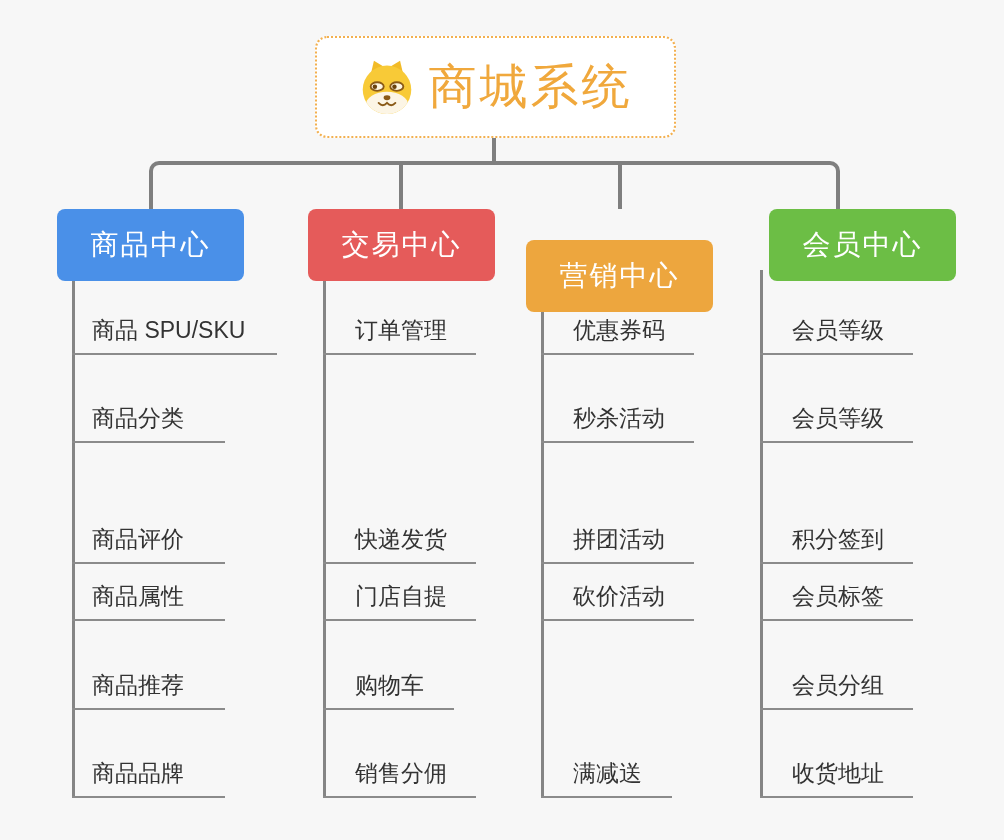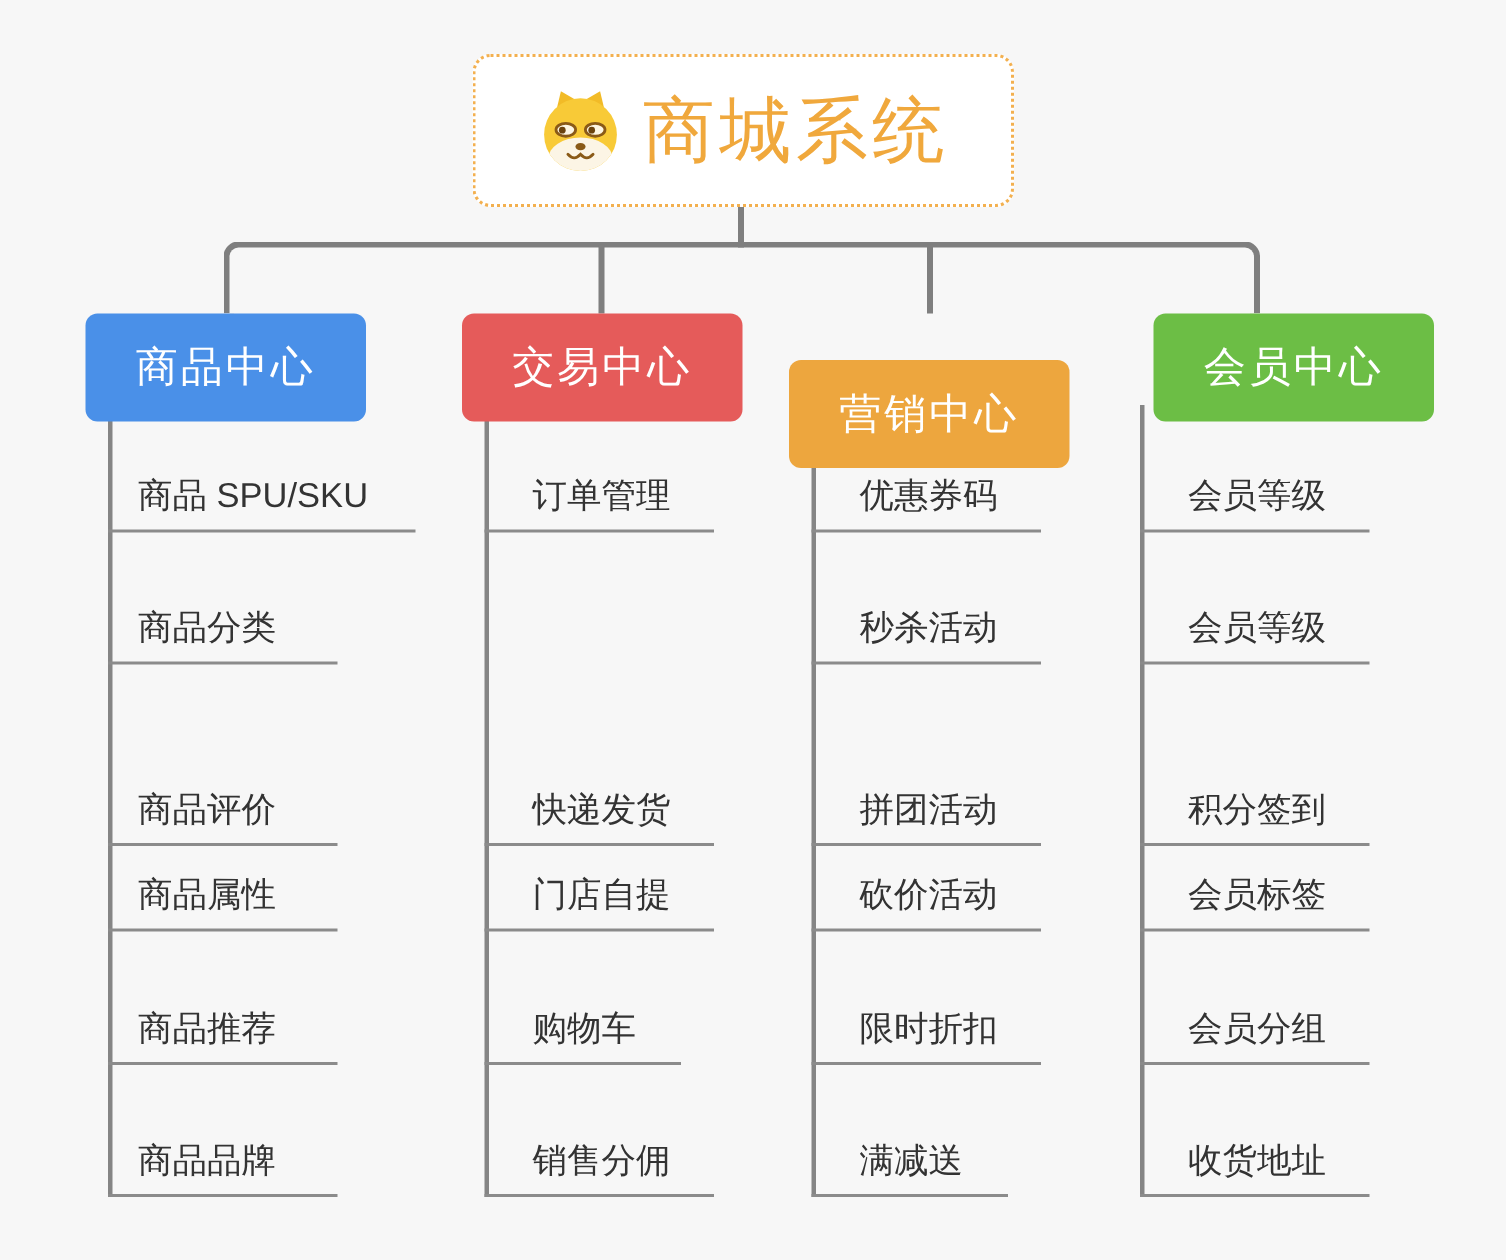--- a/index.html
+++ b/index.html
@@ -159,21 +159,20 @@
   <div class="child-node col-2 row-1 w-std">订单管理</div>
   <div class="child-node col-2 row-3 w-std">快递发货</div>
   <div class="child-node col-2 row-4 w-std">门店自提</div>
   <div class="child-node col-2 row-5 w-short">购物车</div>
   <div class="child-node col-2 row-6 w-std">销售分佣</div>
 
   <div class="child-node col-3 row-1 w-std">优惠券码</div>
   <div class="child-node col-3 row-2 w-std">秒杀活动</div>
   <div class="child-node col-3 row-3 w-std">拼团活动</div>
   <div class="child-node col-3 row-4 w-std">砍价活动</div>
-  <div class="child-node col-3 row-5 w-std">限时折扣</div>
   <div class="child-node col-3 row-6 w-short">满减送</div>
 
   <div class="child-node col-4 row-1 w-std">会员等级</div>
   <div class="child-node col-4 row-2 w-std">会员等级</div>
   <div class="child-node col-4 row-3 w-std">积分签到</div>
   <div class="child-node col-4 row-4 w-std">会员标签</div>
   <div class="child-node col-4 row-5 w-std">会员分组</div>
   <div class="child-node col-4 row-6 w-std">收货地址</div>
 
 </div>

